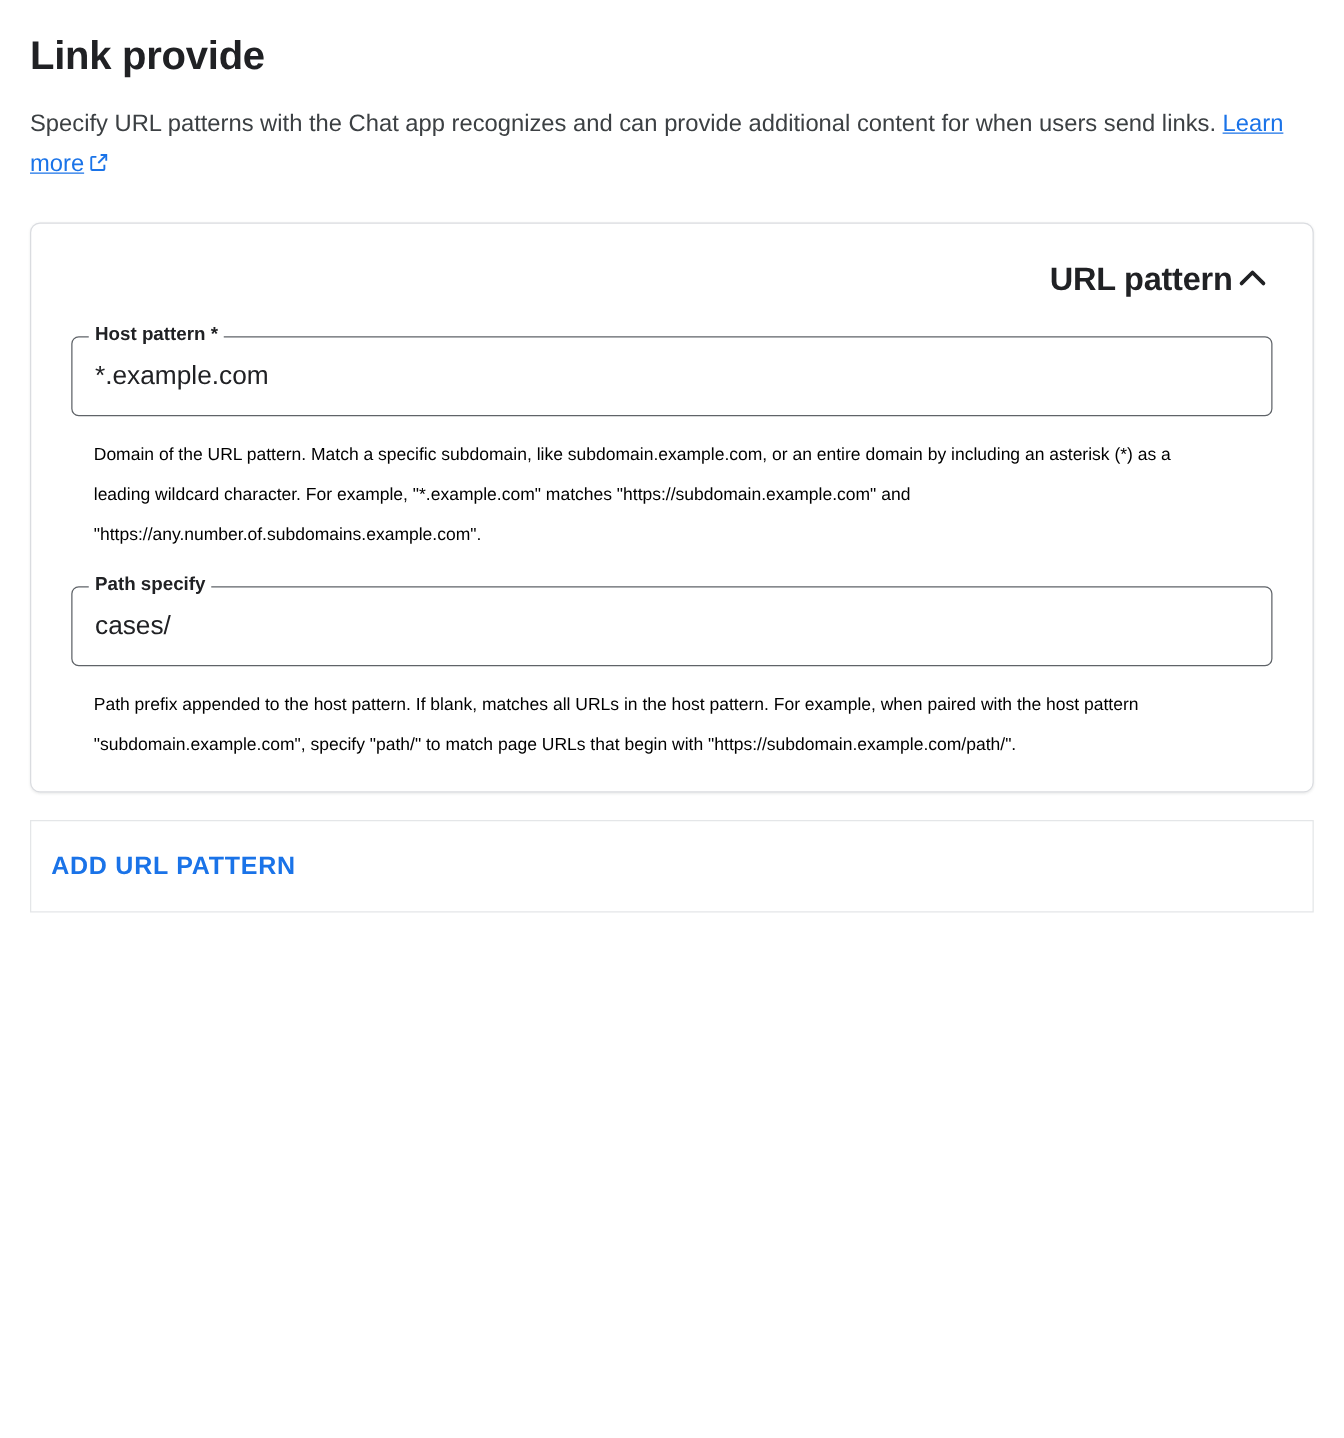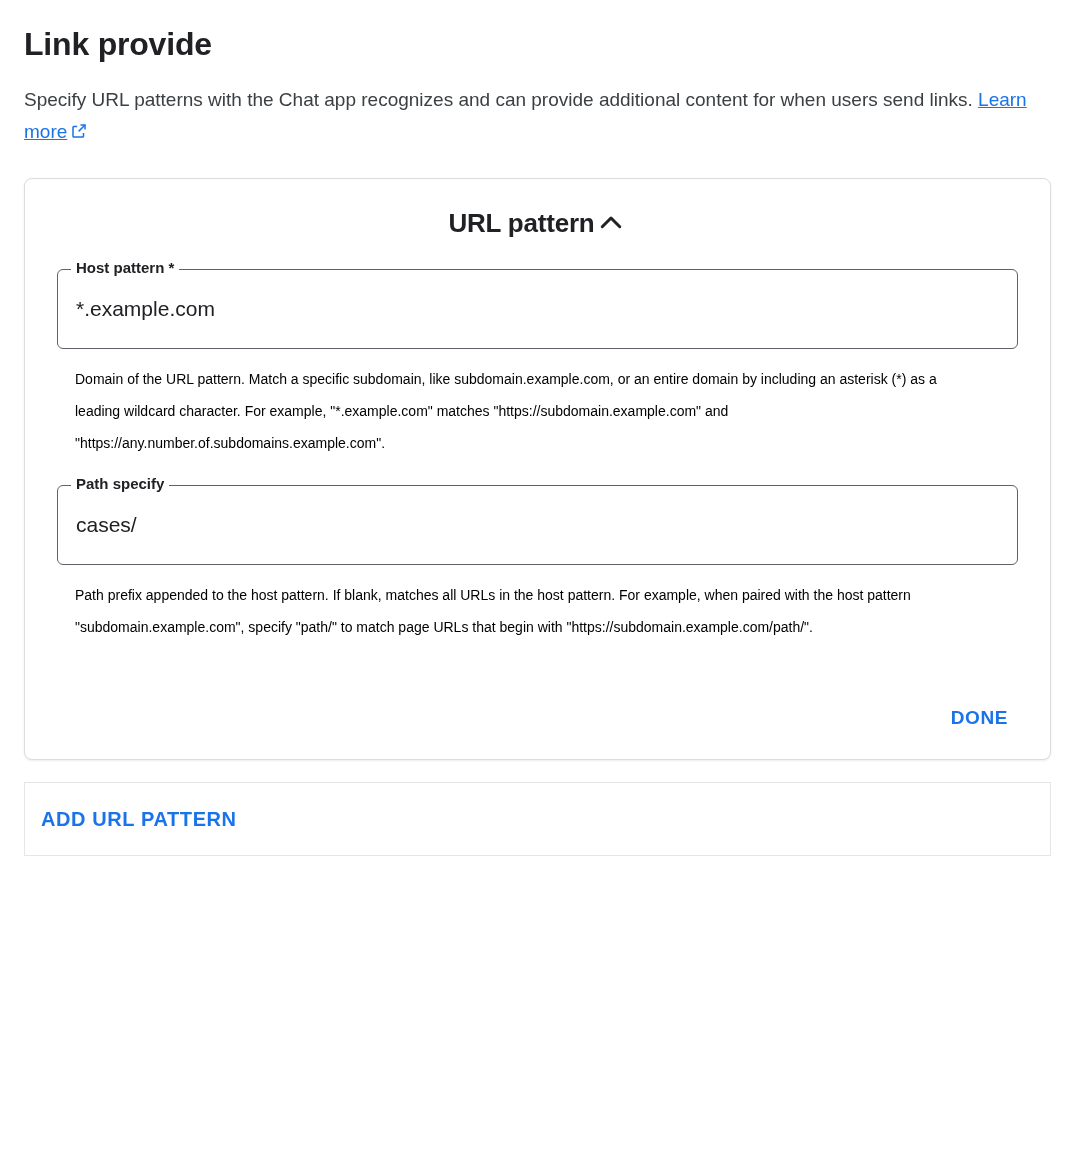--- a/index.html
+++ b/index.html
@@ -49,21 +49,21 @@
     border-radius: 8px;
     background: #fff;
     box-shadow: 0 1px 2px rgba(60,64,67,0.10);
     margin-top: 18px;
     padding: 28px 32px 22px 32px;
     box-sizing: border-box;
   }
   .card-header {
     display: flex;
     align-items: center;
-    justify-content: center;
+    justify-content: flex-end;
     margin-bottom: 30px;
   }
   .card-title {
     font-size: 26px;
     font-weight: bold;
     color: #202124;
     letter-spacing: -0.2px;
   }
   .collapse-btn {
     width: 32px;
@@ -77,21 +77,21 @@
     padding: 0;
   }
   .field {
     position: relative;
     margin-bottom: 6px;
     border-radius: 14px;
   }
   .field-box {
     border: 1px solid #5f6368;
     border-radius: 6px;
-    height: 80px;
+    height: 64px;
     display: flex;
     align-items: center;
     padding: 0 16px;
     box-sizing: border-box;
     background: #fff;
   }
   .field-value {
     font-size: 21px;
     color: #202124;
     line-height: 28px;
@@ -192,23 +192,20 @@
     <div class="spacer-1"></div>
 
     <div class="field">
       <div class="field-label">Path specify</div>
       <div class="field-box">
         <input class="field-value" value="cases/" style="">
       </div>
     </div>
     <div class="field-help">Path prefix appended to the host pattern. If blank, matches all URLs in the host pattern. For example, when paired with the host pattern "subdomain.example.com", specify "path/" to match page URLs that begin with "https://subdomain.example.com/path/".</div>
 
-    <div class="card-actions">
-      <button class="done-btn">DONE</button>
-    </div>
 
   </div>
 
   <div class="add-bar">
     <span class="add-bar-label">ADD URL PATTERN</span>
   </div>
 
 </div>
 
 </body></html>

